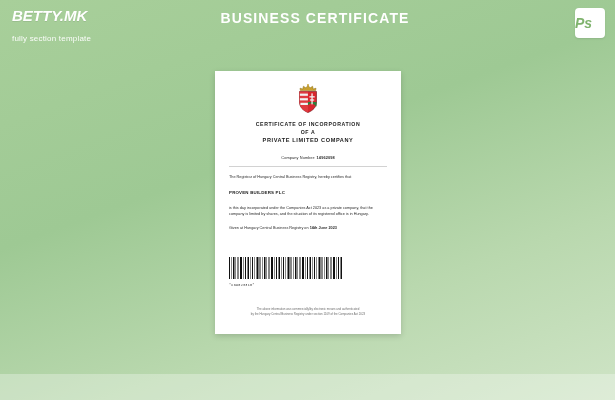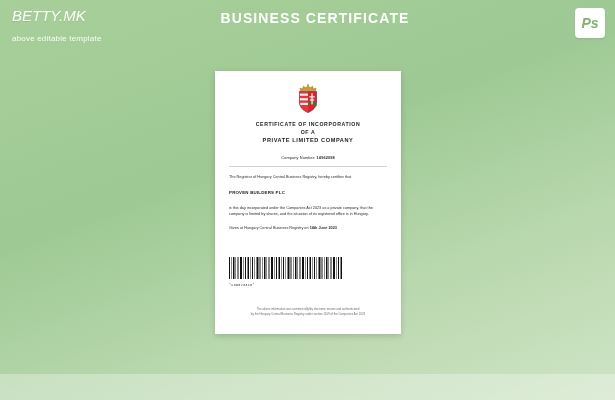--- a/index.html
+++ b/index.html
@@ -28,21 +28,21 @@
 
   
   .brand {
     position: absolute;
     left: 12px; top: 8px;
     color: #ffffff;
     letter-spacing: 0.5px;
   }
   .brand-name {
     font-size: 15px;
-    font-weight: normal;
+    font-weight: bold;
     font-style: italic;
     letter-spacing: 0px;
     line-height: 16px;
     text-shadow: 0 1px 0 rgba(0,0,0,0.08);
   }
   .brand-sub {
     margin-top: 10px;
     font-size: 8px;
     font-weight: normal;
     color: #ffffff;
@@ -60,21 +60,21 @@
   }
   .ps-badge {
     position: absolute;
     right: 10px; top: 8px;
     width: 30px; height: 30px;
     border-radius: 4px;
     background: #ffffff;
     color: #7fb36d;
     display: flex;
     align-items: center;
-    justify-content: center;
+    justify-content: flex-start;
     font-size: 14px;
     font-weight: bold;
     font-style: italic;
     box-shadow: 0 1px 2px rgba(0,0,0,0.10);
   }
 
   
   .sheet {
     position: absolute;
     left: 215px; top: 71px;
@@ -163,21 +163,21 @@
     color: #6d6d6d;
   }
 </style>
 </head>
 <body>
 
 <div id="stage">
 
   <div class="brand">
     <div class="brand-name">BETTY.MK</div>
-    <div class="brand-sub">above editable template</div>
+    <div class="brand-sub">fully section template</div>
   </div>
 
   <div class="banner-title">BUSINESS CERTIFICATE</div>
 
   <div class="ps-badge">
     <span>Ps</span>
   </div>
 
   <div class="sheet">
 

